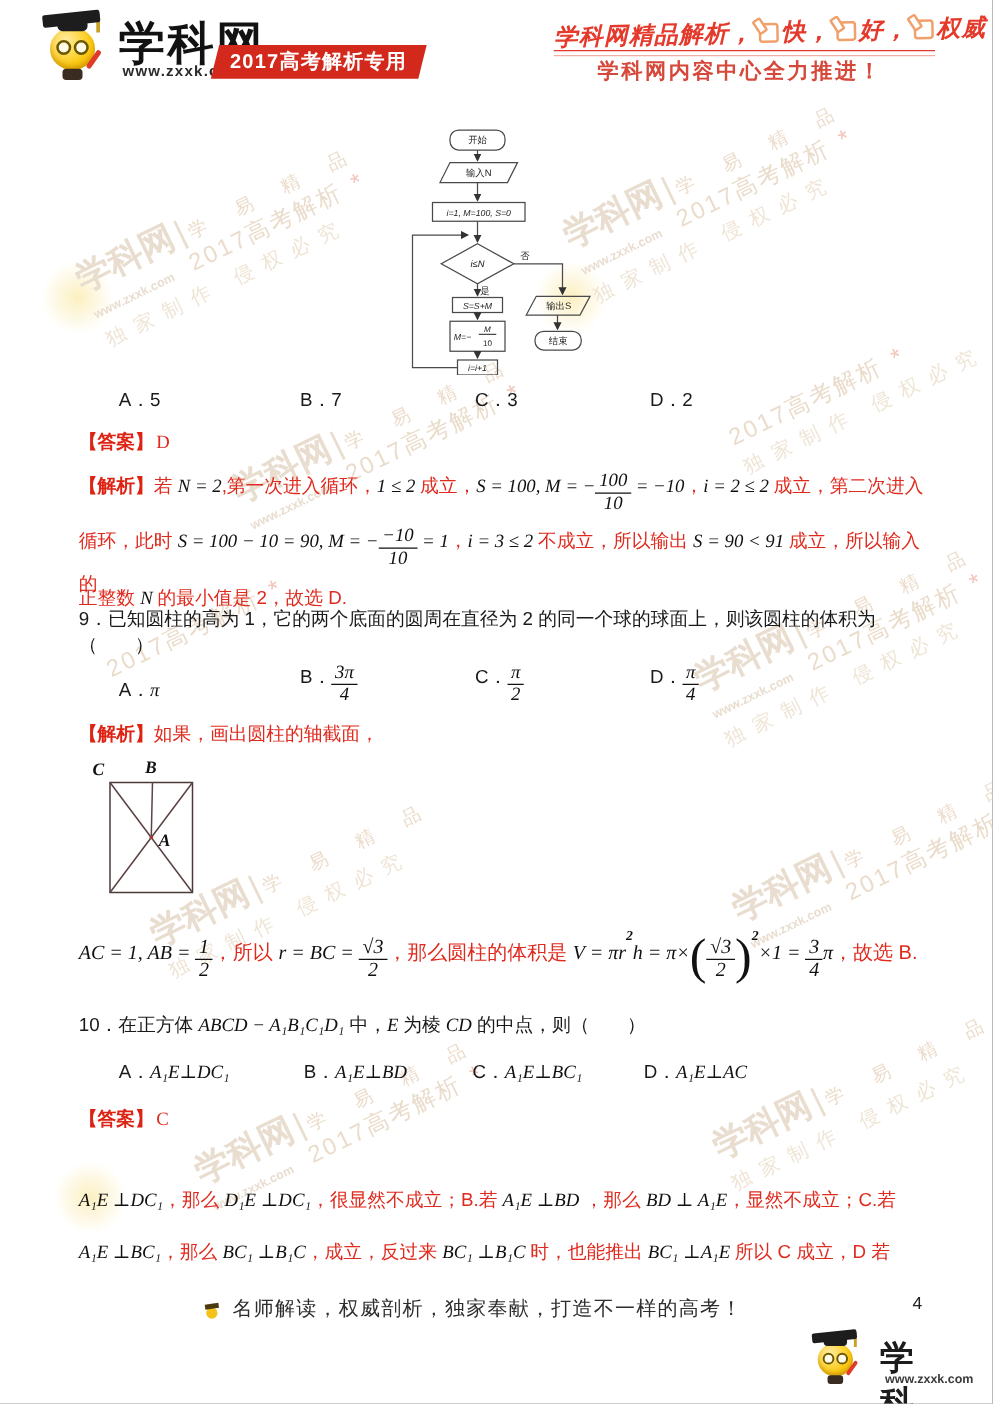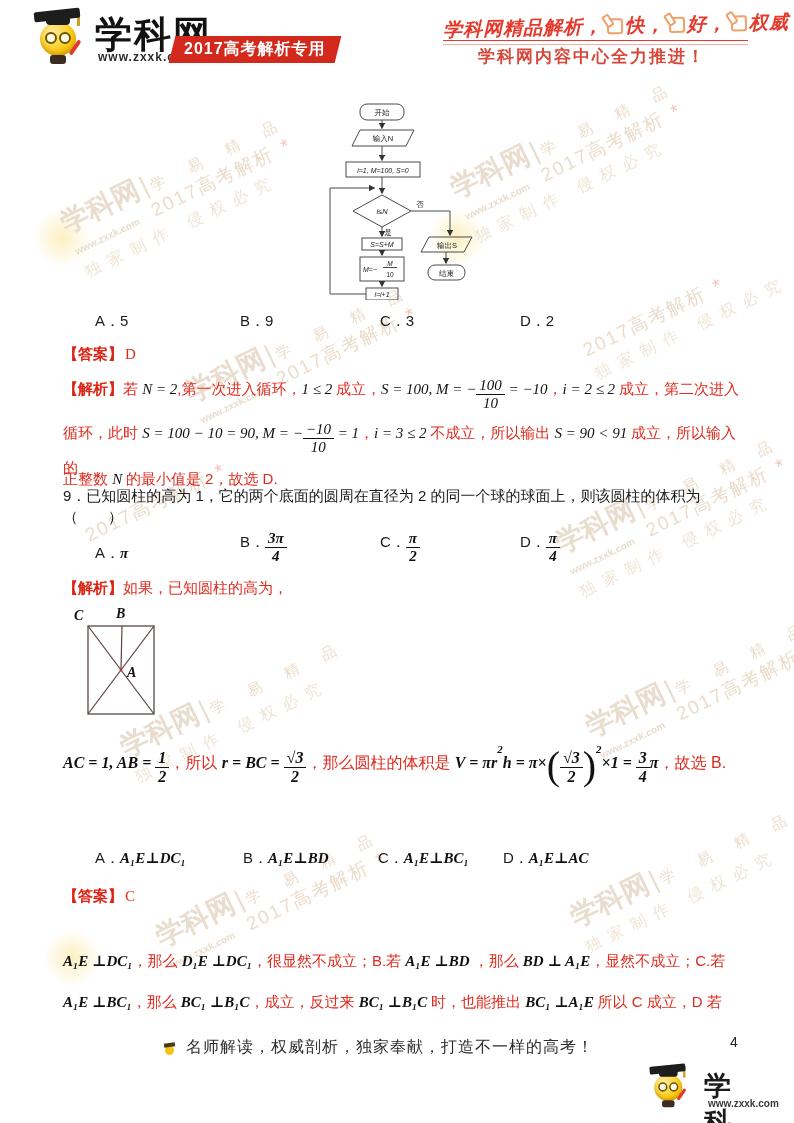--- a/index.html
+++ b/index.html
@@ -52,21 +52,21 @@
   .fc text{font-family:"Liberation Sans","DejaVu Sans",sans-serif;fill:#222;}
   .fig{position:absolute;left:70px;top:606px;}
 
   
   .absline{position:absolute;left:63px;width:676px;font-size:15px;line-height:1.4;}
   .qtext{color:#1a1a1a;}
   .sg-tag{color:#dd2313;font-weight:bold;}
   .sg-r{color:#e02a1e;}
   .sg-k{color:#1a1a1a;}
   .sg-m{font-family:"Liberation Serif","DejaVu Serif",serif;font-style:italic;color:#111;}
-  .sg-mb{font-family:"Liberation Serif","DejaVu Serif",serif;font-style:italic;font-weight:bold;color:#111;}
+  .sg-mb{font-family:"Liberation Serif","DejaVu Serif",serif;font-style:italic;font-weight:normal;color:#111;}
   .sg-mi{font-family:"Liberation Serif","DejaVu Serif",serif;font-style:italic;color:#111;}
   .sg-sup{font-family:"Liberation Serif","DejaVu Serif",serif;font-style:italic;font-weight:bold;font-size:11px;vertical-align:15px;color:#111;}
   .sg-bp{font-family:"Liberation Serif","DejaVu Serif",serif;font-size:40px;line-height:0;vertical-align:-11px;color:#111;}
   .frac{display:inline-block;text-align:center;vertical-align:-14px;line-height:1.15;}
   .frac .fn{display:block;border-bottom:1.5px solid currentColor;padding:0 3px;}
   .frac .fd{display:block;}
   .opt{position:absolute;top:0;}
   .optrow .lab{color:#1a1a1a;}
   .answer{font-size:15px;}
   .answer .ans-letter{color:#e02a1e;font-family:"Liberation Serif",serif;margin-left:2px;}
@@ -195,62 +195,63 @@
       <text x="68" y="165.5" font-size="6.5" font-style="italic">M</text>
       <text x="68" y="176.5" font-size="6.5">10</text>
       <text x="60" y="196.5" font-size="7" font-style="italic">i=i+1</text>
       <text x="125" y="147.5">输出S</text>
       <text x="124.5" y="175.5">结束</text>
     </g>
   </svg>
 
   <div class="absline optrow" style="top:310px;">
     <span class="opt" style="left:32px;">A．5</span>
-    <span class="opt" style="left:177px;">B．9</span>
+    <span class="opt" style="left:177px;">B．7</span>
     <span class="opt" style="left:317px;">C．3</span>
     <span class="opt" style="left:457px;">D．2</span>
   </div>
   <div class="absline answer" style="top:343px;">
     <span class="sg-tag">【答案】</span><span class="ans-letter">D</span>
   </div>
   <div class="absline" style="top:377px;"><span class="sg-tag">【解析】</span><span class="sg-r">若 </span><span class="sg-m">N = 2</span><span class="sg-r">,第一次进入循环，</span><span class="sg-m">1 ≤ 2 </span><span class="sg-r">成立，</span><span class="sg-m">S = 100, M = −</span><span class="frac sg-m"><span class="fn">100</span><span class="fd">10</span></span><span class="sg-m"> = −10</span><span class="sg-r">，</span><span class="sg-m">i = 2 ≤ 2 </span><span class="sg-r">成立，第二次进入</span></div>
   <div class="absline" style="top:421px;"><span class="sg-r">循环，此时 </span><span class="sg-m">S = 100 − 10 = 90, M = −</span><span class="frac sg-m"><span class="fn">−10</span><span class="fd">10</span></span><span class="sg-m"> = 1</span><span class="sg-r">，</span><span class="sg-m">i = 3 ≤ 2 </span><span class="sg-r">不成立，所以输出 </span><span class="sg-m">S = 90 &lt; 91 </span><span class="sg-r">成立，所以输入的</span></div>
   <div class="absline" style="top:468px;"><span class="sg-r">正整数 </span><span class="sg-m">N </span><span class="sg-r">的最小值是 2，故选 D.</span></div>
 
   <div class="absline qtext" style="top:485px;">9．已知圆柱的高为 1，它的两个底面的圆周在直径为 2 的同一个球的球面上，则该圆柱的体积为（　　）</div>
   <div class="absline optrow" style="top:530px;height:46px;">
     <span class="opt" style="left:32px;top:12px;"><span class="lab">A．</span><span class="sg-mb">π</span></span>
     <span class="opt" style="left:177px;"><span class="lab" style="vertical-align:14px;">B．</span><span class="frac sg-mb" style="vertical-align:0;"><span class="fn">3π</span><span class="fd">4</span></span></span>
     <span class="opt" style="left:317px;"><span class="lab" style="vertical-align:14px;">C．</span><span class="frac sg-mb" style="vertical-align:0;"><span class="fn">π</span><span class="fd">2</span></span></span>
     <span class="opt" style="left:457px;"><span class="lab" style="vertical-align:14px;">D．</span><span class="frac sg-mb" style="vertical-align:0;"><span class="fn">π</span><span class="fd">4</span></span></span>
   </div>
-  <div class="absline" style="top:577px;"><span class="sg-tag">【解析】</span><span class="sg-r">如果，已知圆柱的高为，</span></div>
+  <div class="absline" style="top:577px;"><span class="sg-tag">【解析】</span><span class="sg-r">如果，画出圆柱的轴截面，</span></div>
 
   <svg class="fig" width="110" height="115" viewBox="0 0 110 115">
     <g stroke="#4a3b38" fill="none" stroke-width="1.2">
       <rect x="18" y="20" width="66" height="88"></rect>
       <line x1="18" y1="20" x2="84" y2="108" stroke="#5c4444"></line>
       <line x1="84" y1="20" x2="18" y2="108" stroke="#5c4444"></line>
       <line x1="52" y1="20" x2="51" y2="64" stroke="#5c4444"></line>
     </g>
     <circle cx="51" cy="64" r="1.4" fill="#b5352a"></circle>
     <g font-size="14" font-family="Liberation Serif,DejaVu Serif,serif" font-style="italic" font-weight="bold" fill="#111">
       <text x="4" y="14">C</text>
       <text x="46" y="12">B</text>
       <text x="57" y="71">A</text>
     </g>
   </svg>
 
   <div class="absline" style="top:742px;font-size:16px;"><span class="sg-mb">AC = 1, AB = </span><span class="frac sg-mb"><span class="fn">1</span><span class="fd">2</span></span><span class="sg-r">，所以 </span><span class="sg-mb">r = BC = </span><span class="frac sg-mb"><span class="fn">√3</span><span class="fd">2</span></span><span class="sg-r">，那么圆柱的体积是 </span><span class="sg-mb">V = πr</span><span class="sg-sup">2</span><span class="sg-mb">h = π×</span><span class="sg-bp">(</span><span class="frac sg-mb"><span class="fn">√3</span><span class="fd">2</span></span><span class="sg-bp">)</span><span class="sg-sup">2</span><span class="sg-mb">×1 = </span><span class="frac sg-mb"><span class="fn">3</span><span class="fd">4</span></span><span class="sg-mb">π</span><span class="sg-r">，故选 B.</span></div>
 
+  <div class="absline qtext" style="top:810px;"><span class="sg-k">10．在正方体 </span><span class="sg-mb">ABCD − A₁B₁C₁D₁</span><span class="sg-k"> 中，</span><span class="sg-mi">E </span><span class="sg-k">为棱 </span><span class="sg-mi">CD</span><span class="sg-k"> 的中点，则（　　）</span></div>
   <div class="absline optrow" style="top:847px;font-size:15px;">
     <span class="opt" style="left:32px;"><span class="lab">A．</span><span class="sg-mb">A₁E⊥DC₁</span></span>
     <span class="opt" style="left:180px;"><span class="lab">B．</span><span class="sg-mb">A₁E⊥BD</span></span>
     <span class="opt" style="left:315px;"><span class="lab">C．</span><span class="sg-mb">A₁E⊥BC₁</span></span>
-    <span class="opt" style="left:440px;"><span class="lab">D．</span><span class="sg-mb">A₁E⊥AC</span></span>
+    <span class="opt" style="left:452px;"><span class="lab">D．</span><span class="sg-mb">A₁E⊥AC</span></span>
   </div>
   <div class="absline answer" style="top:885px;">
     <span class="sg-tag">【答案】</span><span class="ans-letter">C</span>
   </div>
   <div class="absline" style="top:991px;"><span class="sg-mb">A₁E ⊥BC₁</span><span class="sg-r">，那么 </span><span class="sg-mb">BC₁ ⊥B₁C</span><span class="sg-r">，成立，反过来 </span><span class="sg-mb">BC₁ ⊥B₁C </span><span class="sg-r">时，也能推出 </span><span class="sg-mb">BC₁ ⊥A₁E </span><span class="sg-r">所以 C 成立，D 若</span></div>
   <div class="absline" style="top:950px;"><span class="sg-mb">A₁E ⊥DC₁</span><span class="sg-r">，那么 </span><span class="sg-mb">D₁E ⊥DC₁</span><span class="sg-r">，很显然不成立；B.若 </span><span class="sg-mb">A₁E ⊥BD</span><span class="sg-r"> ，那么 </span><span class="sg-mb">BD ⊥ A₁E</span><span class="sg-r">，显然不成立；C.若</span></div>
 
   <div class="mini-m"></div>
   <div class="footer-slogan">名师解读，权威剖析，独家奉献，打造不一样的高考！</div>
   <div class="page-num">4</div>

